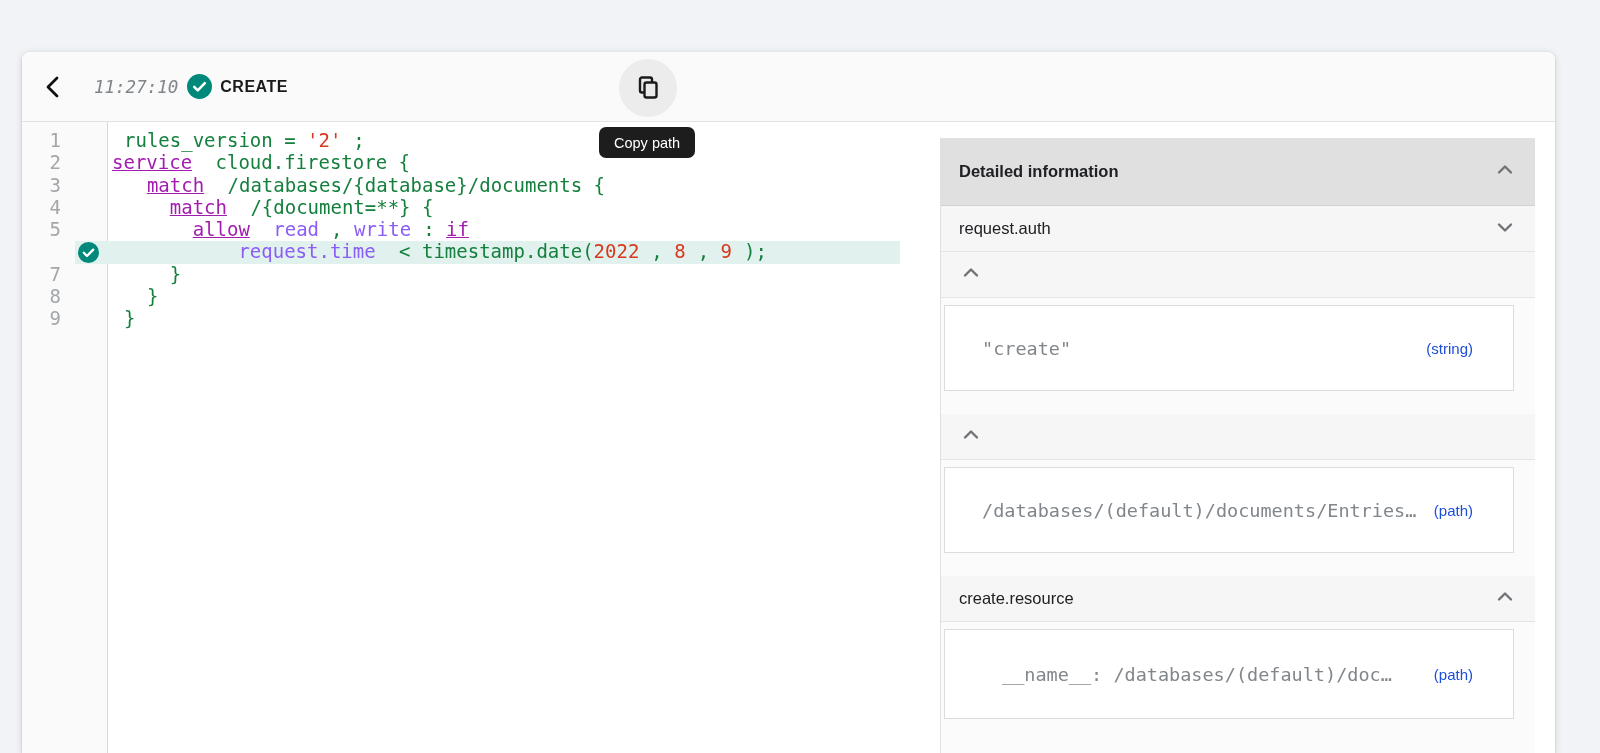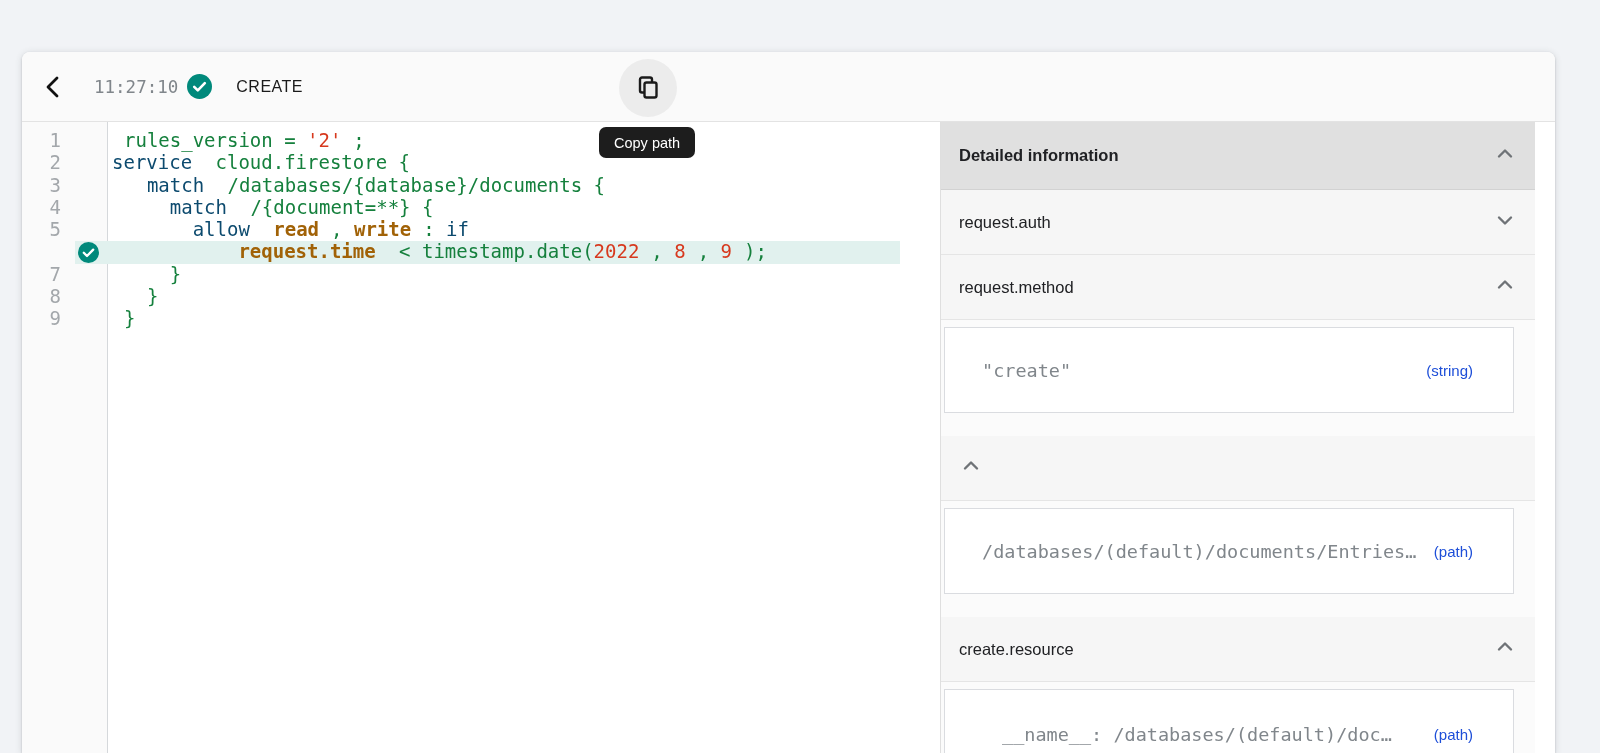--- a/index.html
+++ b/index.html
@@ -13,23 +13,23 @@
   }
 
   
   .card-header {
     position:absolute; left:0; top:0; width:100%; height:70px;
     background:#fafafa; border-bottom:1px solid #e3e3e3;
     display:flex; align-items:center;
   }
   .back-btn { width:36px; height:36px; margin-left:14px; border:none; background:transparent;
     display:flex; align-items:center; justify-content:center; cursor:pointer; }
-  .hdr-time { margin-left:22px; font-family:"DejaVu Sans Mono", monospace; font-size:17.5px; color:#80868b; white-space:nowrap; }
+  .hdr-time { margin-left:22px; font-family:"DejaVu Sans Mono", monospace; font-size:17.5px; color:#80868b; white-space:nowrap;font-style:italic; }
   .hdr-badge { margin-left:9px; width:25px; height:25px; flex:0 0 auto; }
-  .hdr-method { margin-left:24px; font-size:16px; font-weight:400; letter-spacing:.5px; color:#1a1a1a; white-space:nowrap; }
+  .hdr-method { margin-left:8px; font-size:16px; font-weight:700; letter-spacing:.5px; color:#1a1a1a; white-space:nowrap; }
   .hdr-path { margin-left:10px; font-family:"DejaVu Sans Mono", monospace; font-size:17.5px; color:#202124; white-space:nowrap; }
   .copy-btn {
     position:absolute; left:597px; top:7px; width:58px; height:58px; border-radius:50%;
     background:#ececec; border:none; display:flex; align-items:center; justify-content:center; cursor:pointer;
   }
   .tooltip {
     position:absolute; left:577px; top:75px; height:31px; padding:0 15px;
     background:#1d1d1d; border-radius:7px; color:#ffffff; font-size:14.5px;
     display:flex; align-items:center; z-index:30; white-space:nowrap;
   }
@@ -46,41 +46,41 @@
   }
   .ln { height:22.3px; }
   .ln.badge-line { visibility:hidden; }
   .code-area { position:absolute; left:86px; top:70px; bottom:0; width:832px; background:#ffffff; }
   .code-lines {
     position:absolute; left:4px; top:7px; z-index:3;
     font-family:"DejaVu Sans Mono", monospace; font-size:19px; line-height:22.3px;
     color:#202124; white-space:pre;
   }
   .cl { height:22.3px; }
-  .seg-k { color:#0c4a6e; }
-  .seg-g { color:#a16207;font-weight:bold; }
+  .seg-k { color:#a21caf;text-decoration:underline; }
+  .seg-g { color:#8b5cf6; }
   .seg-l { color:#d7391e; }
   .seg-d { color:#15803d;margin-left:12px; }
   .hl-row { position:absolute; left:53px; top:189px; width:825px; height:23px; background:#e1f1ee; z-index:2; }
   .gutter-badge { position:absolute; left:56px; top:190px; width:21px; height:21px; z-index:4; }
 
   
   .panel {
-    position:absolute; left:918px; top:70px; bottom:0; width:595px;
+    position:absolute; left:918px; top:86px; bottom:0; width:595px;
     border-left:1px solid #dfdfdf; background:#fbfbfb;
     display:flex; flex-direction:column;
   }
   .p-title {
     height:68px; background:#e0e0e0; border-bottom:1px solid #d2d2d2;
     display:flex; align-items:center; padding:0 18px; cursor:pointer; flex:0 0 auto;
   }
   .p-title .p-label { font-weight:700; }
   .p-label { font-size:16.5px; color:#202124; flex:1 1 auto; }
   .p-row {
-    height:65px; background:#f6f6f6; border-bottom:1px solid #e5e5e5;
+    height:46px; background:#f6f6f6; border-bottom:1px solid #e5e5e5;
     display:flex; align-items:center; padding:0 18px; cursor:pointer; flex:0 0 auto;
   }
   .p-content { background:#fbfbfb; padding:7px 21px 23px 3px; flex:0 0 auto; }
   .p-content.last { padding-bottom:0; }
   .v-box {
     background:#ffffff; border:1px solid #dadce0; height:86px;
     display:flex; align-items:center;
   }
   .p-content.last .v-box { height:90px; }
   .v-text {
@@ -156,21 +156,20 @@
             <polyline points="6,14.5 12,8.5 18,14.5" fill="none" stroke="#6f7377" stroke-width="2.4" stroke-linecap="round" stroke-linejoin="round"></polyline>
           </svg>
       </span>
     </div>
     <div id="panel-sections" style="display:contents;"><div class="p-row">
           <span class="p-label">request.auth</span>
           <span class="chev"><svg width="24" height="24" viewBox="0 0 24 24">
               <polyline points="6,9.5 12,15.5 18,9.5" fill="none" stroke="#6f7377" stroke-width="2.4" stroke-linecap="round" stroke-linejoin="round"></polyline>
             </svg></span>
         </div><div class="p-row">
-          <span class="p-label">request.method</span>
           <span class="chev"><svg width="24" height="24" viewBox="0 0 24 24">
               <polyline points="6,14.5 12,8.5 18,14.5" fill="none" stroke="#6f7377" stroke-width="2.4" stroke-linecap="round" stroke-linejoin="round"></polyline>
             </svg></span>
         </div><div class="p-content">
           <div class="v-box">
             <span class="v-text">"create"</span>
             <span class="v-type">(string)</span>
           </div>
         </div><div class="p-row">
           <span class="chev"><svg width="24" height="24" viewBox="0 0 24 24">

